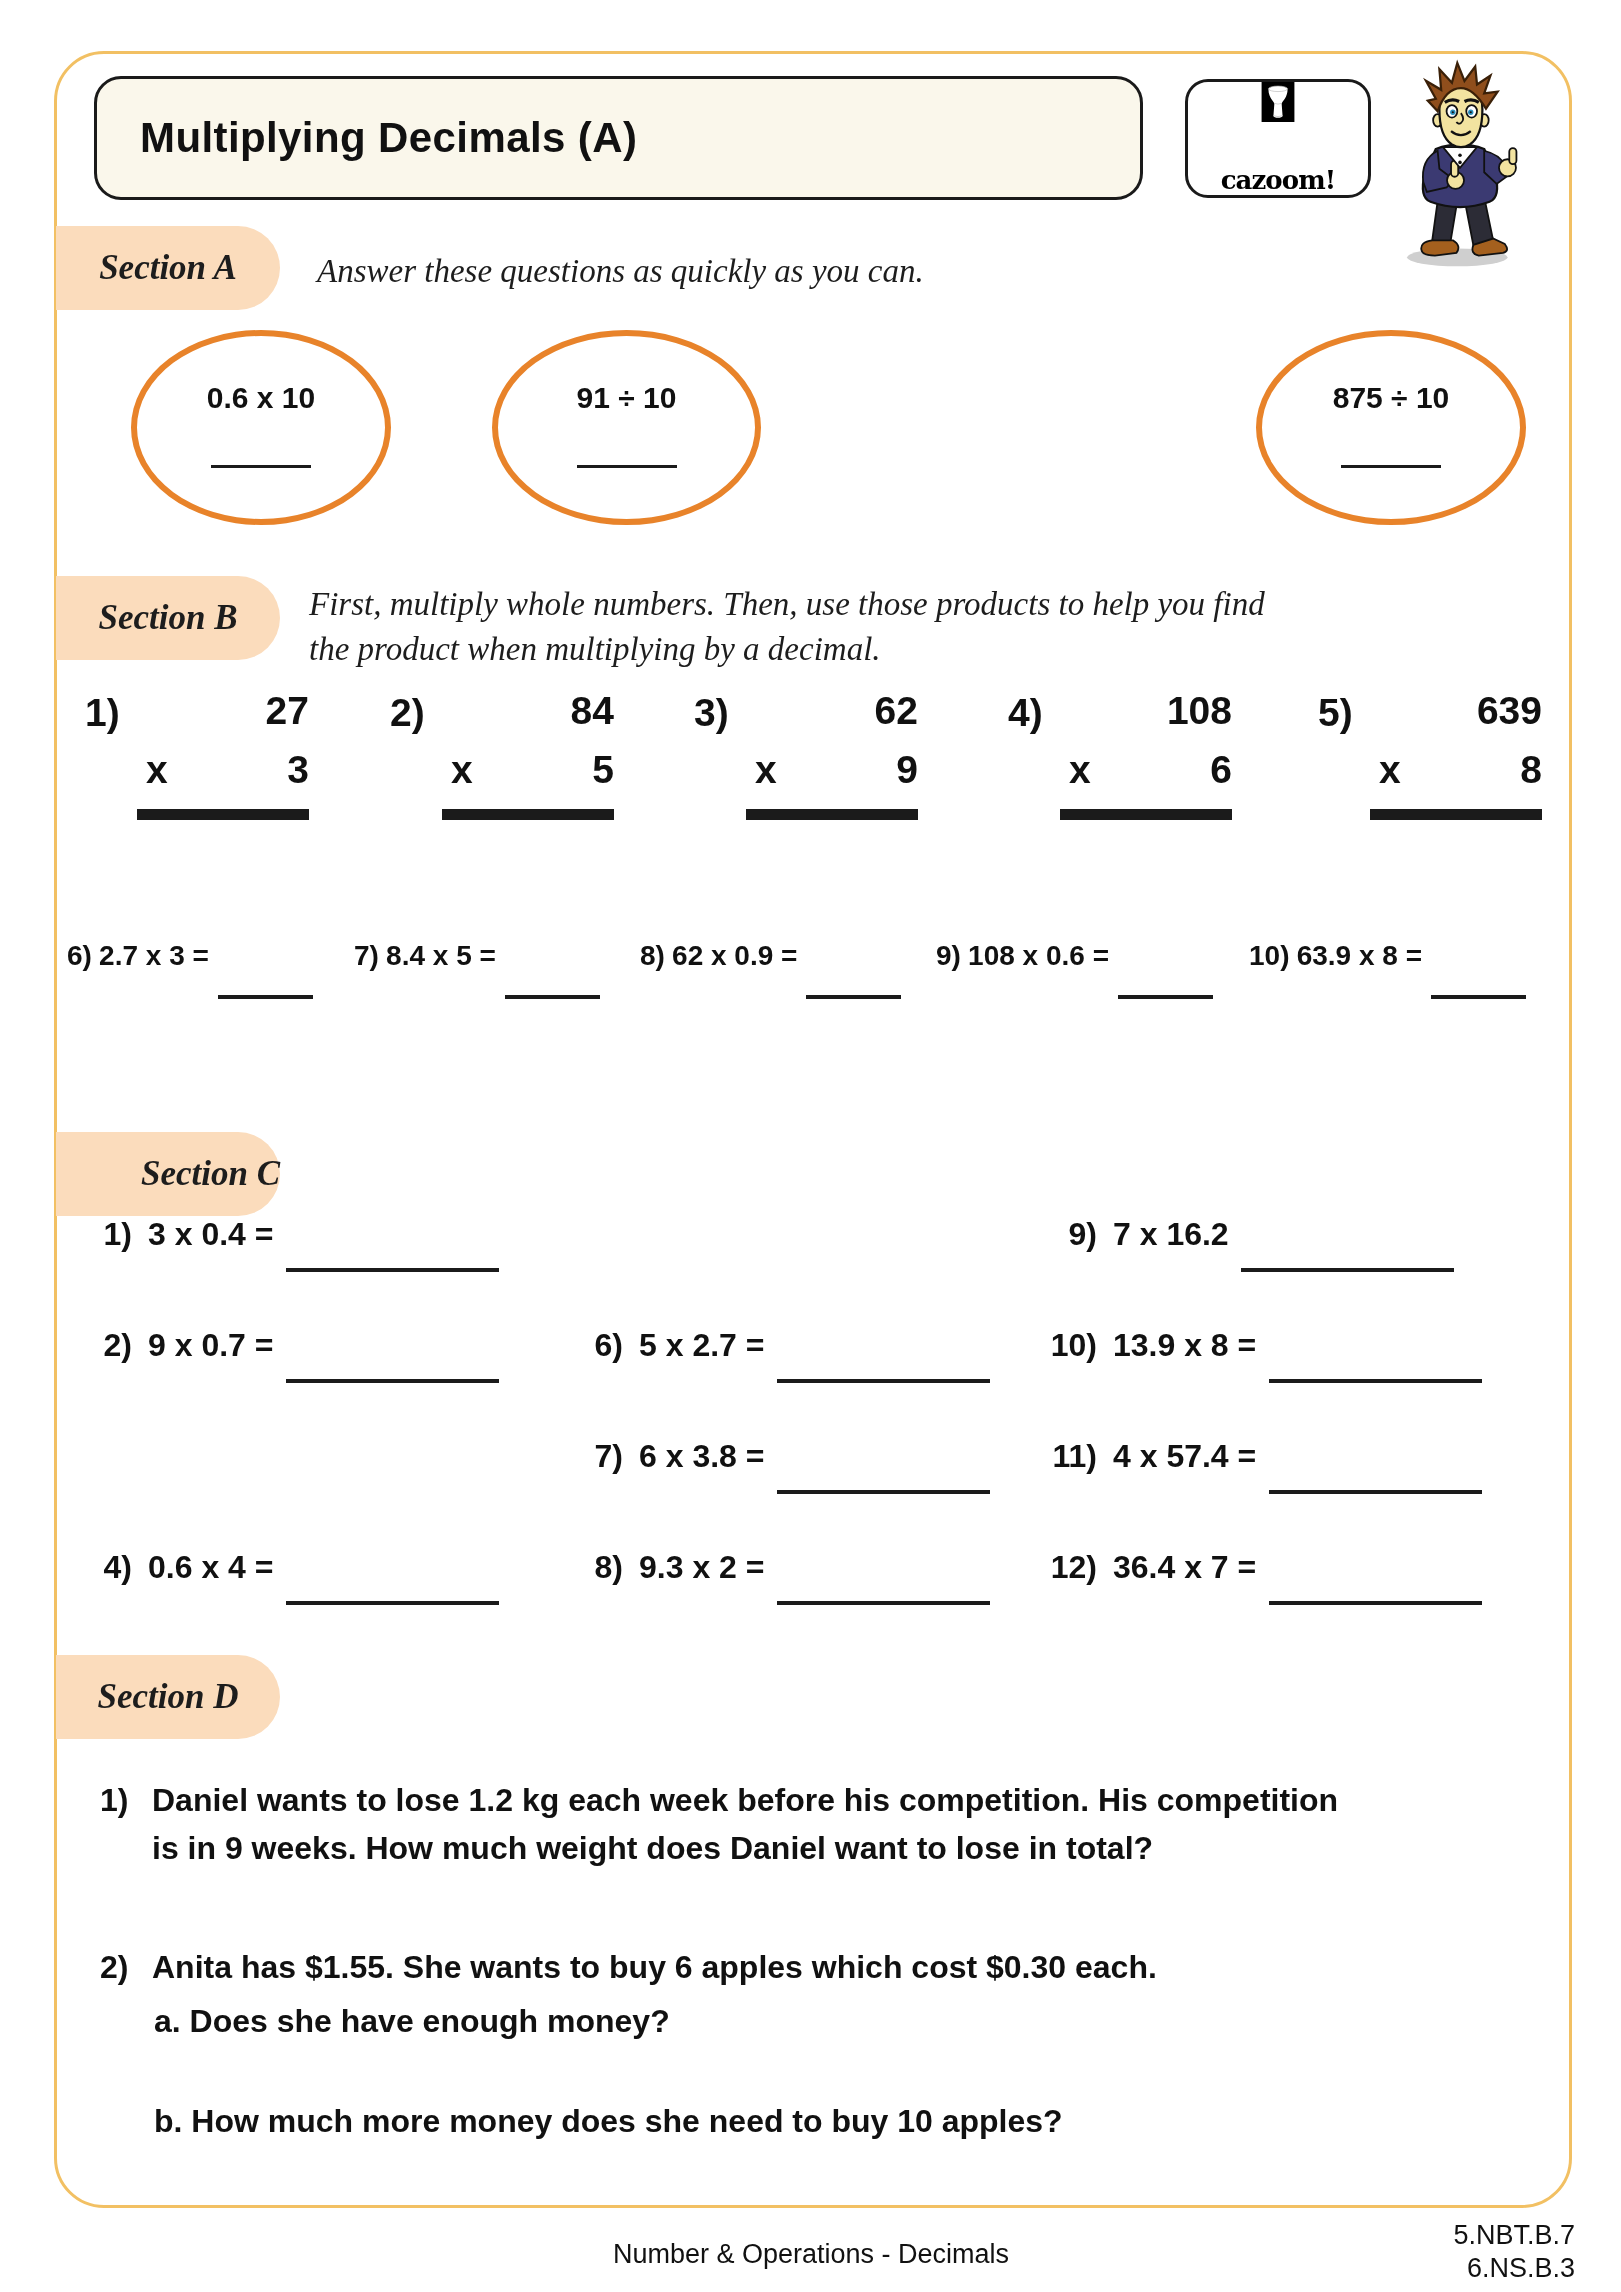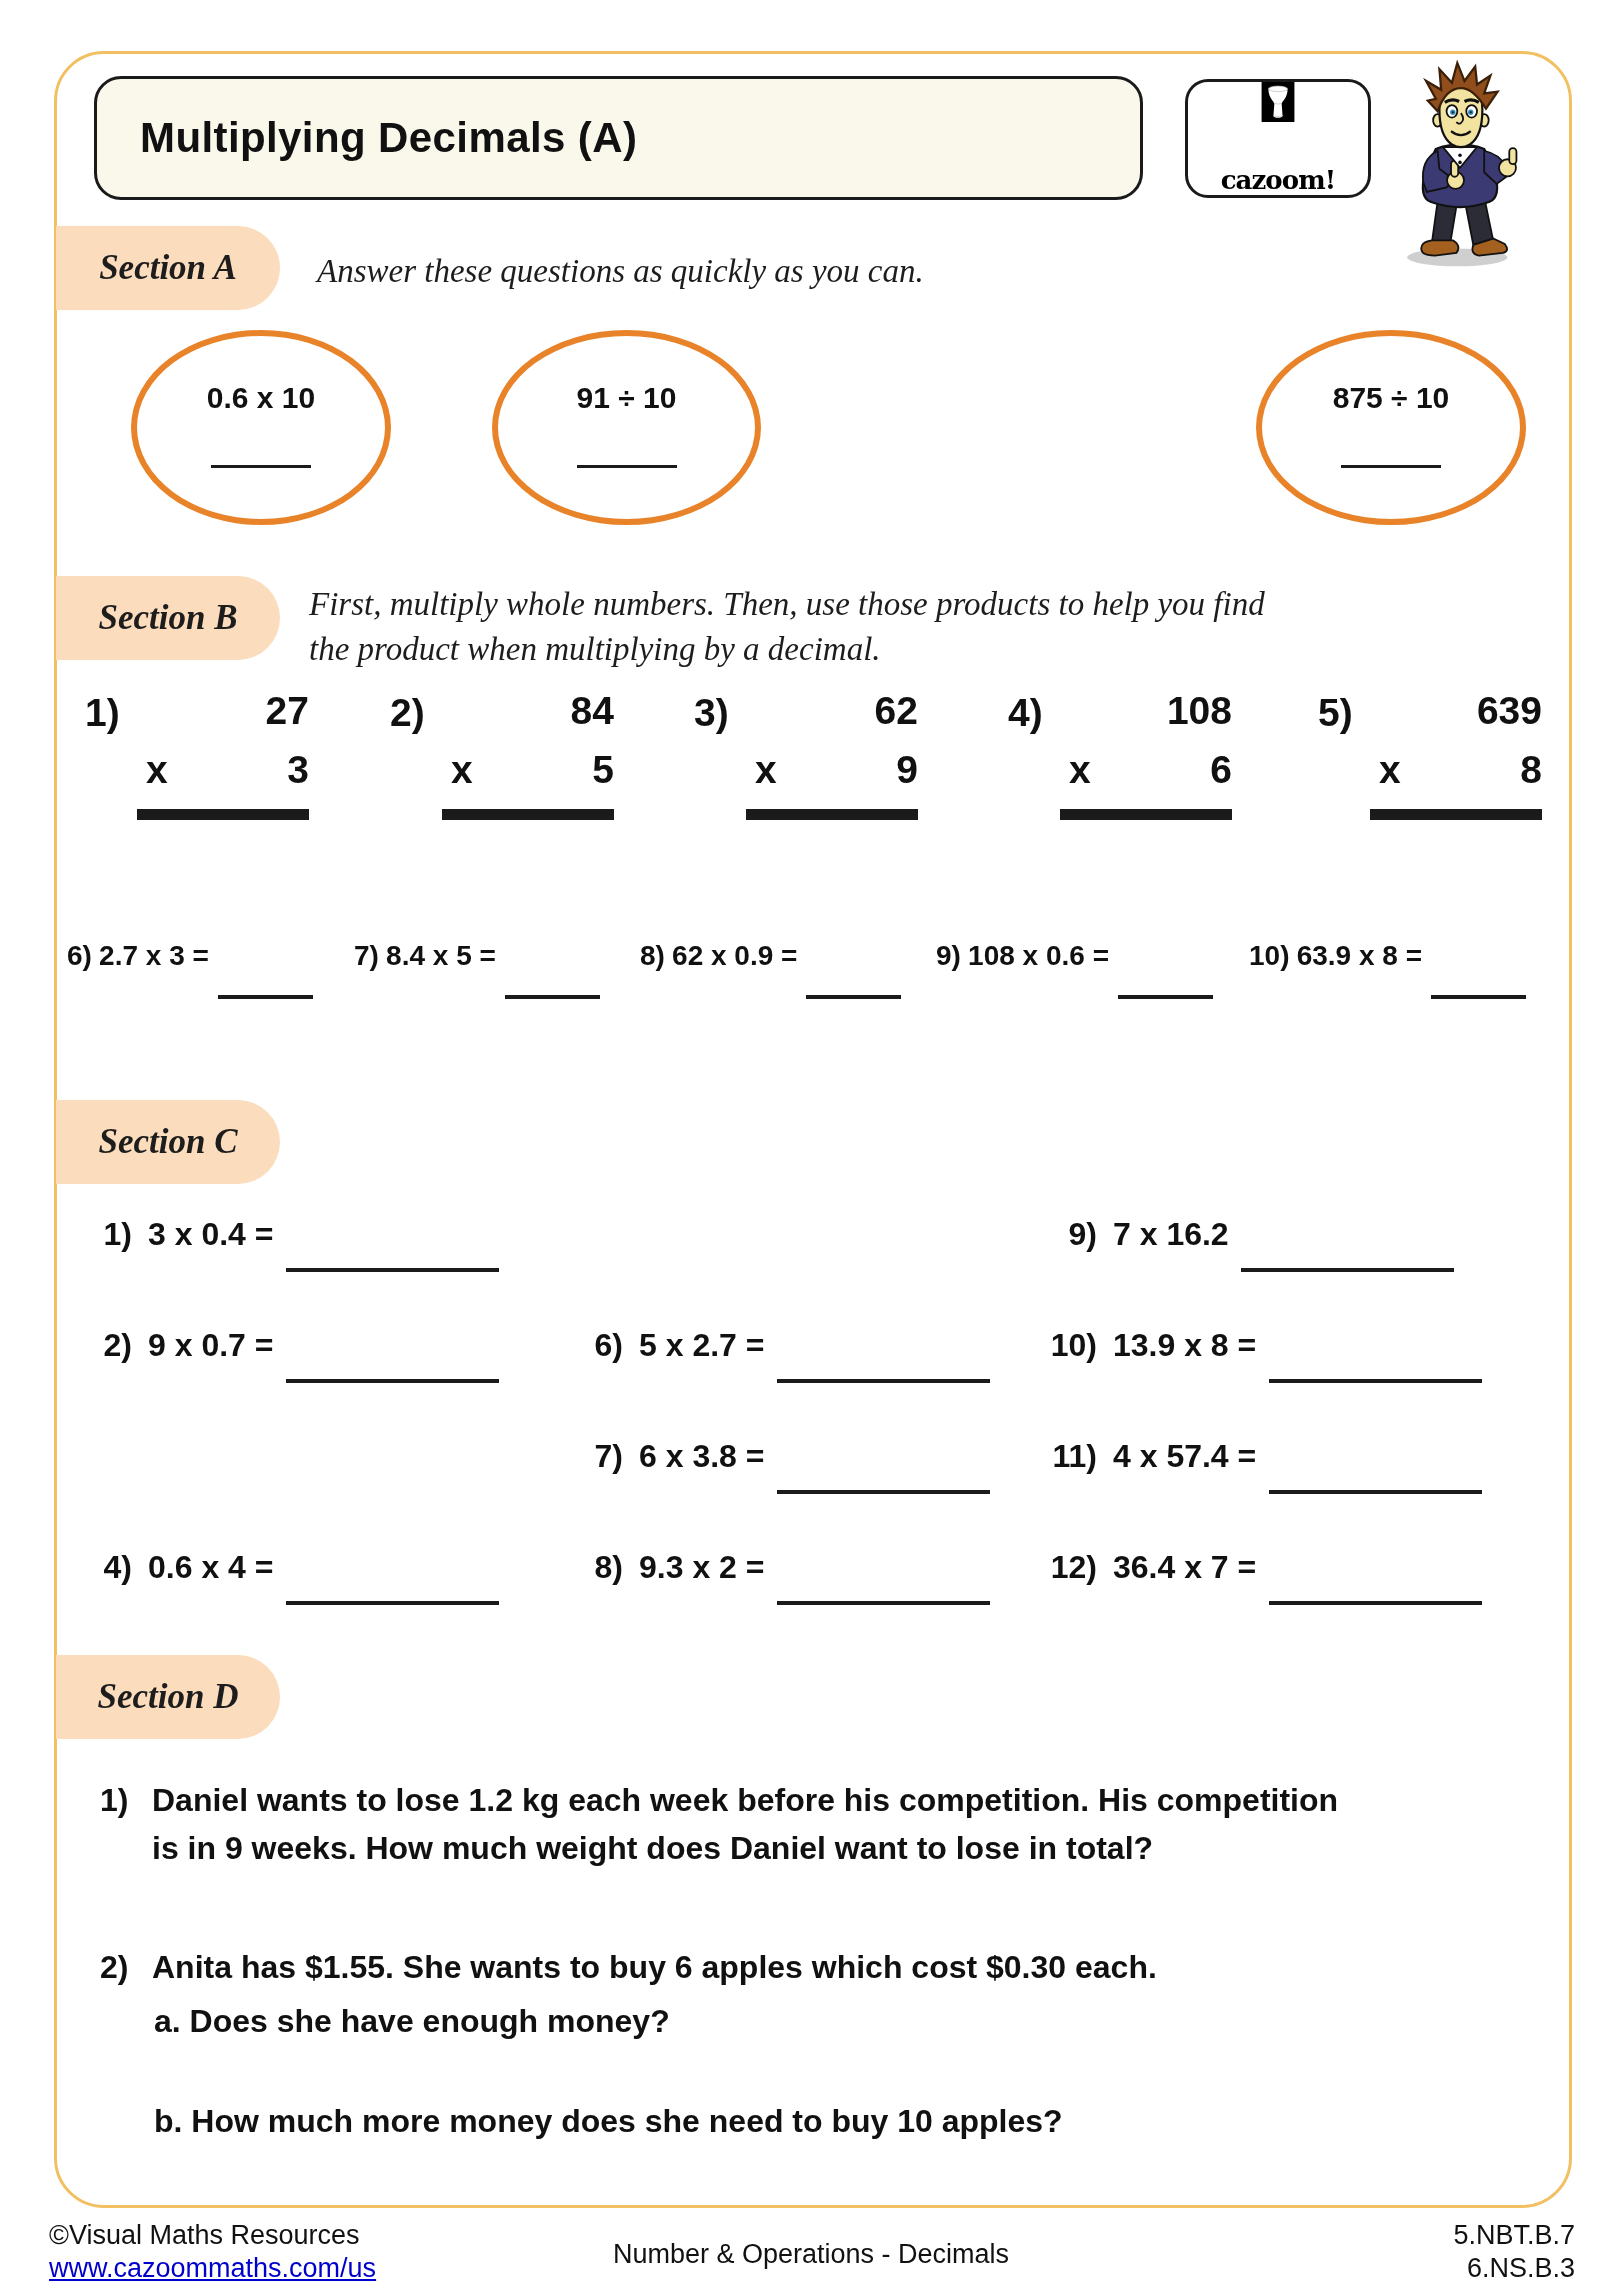--- a/index.html
+++ b/index.html
@@ -200,21 +200,21 @@
   <div class="ip" style="left:640px;">
     <span class="num">8)</span><span>62 x 0.9 =</span><span class="blank"></span>
   </div>
   <div class="ip" style="left:936px;">
     <span class="num">9)</span><span>108 x 0.6 =</span><span class="blank"></span>
   </div>
   <div class="ip" style="left:1249px;">
     <span class="num">10)</span><span>63.9 x 8 =</span><span class="blank"></span>
   </div>
 
-  <div class="pill" style="top:1100px;">
+  <div class="pill" style="top:1132px;justify-content:flex-end;">
     <span>Section C</span>
   </div>
 
   <div class="c-grid">
     <div class="c-cell" style="left:0px;top:0px;">
       <span class="c-num">1)</span><span>3 x 0.4 =</span><span class="blank"></span>
     </div>
     <div class="c-cell" style="left:942px;top:0px;">
       <span class="c-num wide">9)</span><span>7 x 16.2</span><span class="blank"></span>
     </div>
@@ -260,24 +260,20 @@
   </div>
 
   <div class="d-q" style="left:100px;top:1943px;">
     <span class="d-num">2)</span>
     <span>Anita has $1.55. She wants to buy 6 apples which cost $0.30 each.</span>
   </div>
 
   <div class="d-sub" style="left:154px;top:2003px;">a. Does she have enough money?</div>
   <div class="d-sub" style="left:154px;top:2103px;">b. How much more money does she need to buy 10 apples?</div>
 
-  <div class="f-left">
-    <span>©Visual Maths Resources</span><br>
-    <a class="f-link" href="#">www.cazoommaths.com/us</a>
-  </div>
   <div class="f-center">Number &amp; Operations - Decimals</div>
   <div class="f-right">
     <span>5.NBT.B.7</span><br>
     <span>6.NS.B.3</span>
   </div>
 
 </div>
 
 
 </body></html>

